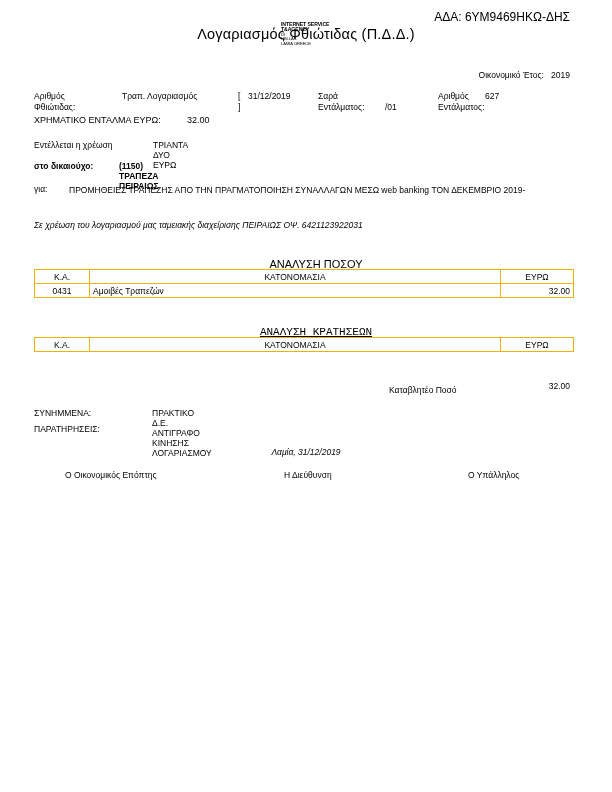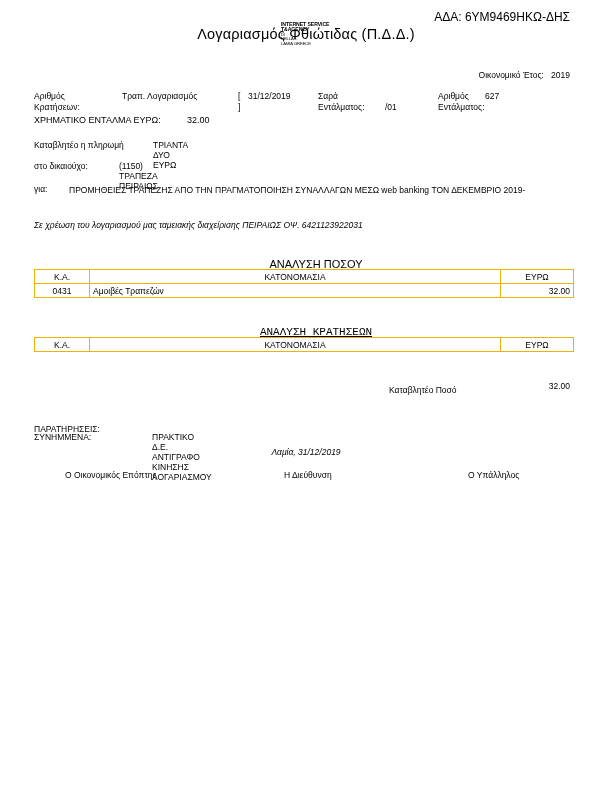--- a/index.html
+++ b/index.html
@@ -76,21 +76,21 @@
   .lbl-arithmos2 { top: 91px; left: 438px; }
   .val-arithmos2 { top: 91px; left: 485px; }
   .lbl-entalmatos2 { top: 102px; left: 438px; }
 
   .money-line { top: 115px; left: 34px; font-size: 9px; }
   .money-line .amount { position: absolute; left: 153px; top: 0; }
 
   .entelletai { top: 140px; left: 34px; }
   .entelletai .v { position: absolute; left: 119px; top: 0; }
 
-  .dikaiouxos { top: 161px; left: 34px; }
+  .dikaiouxos { top: 161px; left: 34px; font-weight: bold; }
   .dikaiouxos .v { position: absolute; left: 85px; top: 0; }
 
   .gia { top: 184px; left: 34px; }
   .gia .v { position: absolute; left: 35px; top: 0; width: 500px; line-height: 1.45; }
 
   .xreosi { top: 220px; left: 34px; font-style: italic; }
 
   .sect-title {
     width: 540px;
     left: 46px;
@@ -117,21 +117,21 @@
   table.grid td.noborder {
     border: none;
   }
   .tbl-amount { top: 269px; left: 34px; width: 540px; }
   .tbl-krat { top: 337px; left: 34px; width: 540px; }
 
   .payable { top: 381px; left: 34px; width: 540px; }
   .payable .lab { position: absolute; left: 355px; top: 4px; }
   .payable .val { position: absolute; left: 470px; top: 0; width: 66px; text-align: right; }
 
-  .attach { top: 432px; left: 34px; }
+  .attach { top: 408px; left: 34px; }
   .attach .v { position: absolute; left: 118px; top: 0; }
   .notes { top: 424px; left: 34px; }
 
   .place-date { top: 447px; left: 0; width: 612px; text-align: center; font-style: italic; }
 
   .signatures { top: 470px; left: 34px; width: 540px; }
   .signatures .s1 { position: absolute; left: 31px; top: 0; }
   .signatures .s2 { position: absolute; left: 250px; top: 0; }
   .signatures .s3 { position: absolute; left: 434px; top: 0; }
 </style>
@@ -157,39 +157,39 @@
     <div class="l5">LAMIA GREECE</div>
   </div>
 
   <div class="abs fiscal">
     <span>Οικονομικό Έτος:</span>
     &nbsp;
     <span>2019</span>
   </div>
 
   <div class="abs row-labels lbl-arithmos">Αριθμός</div>
-  <div class="abs row-labels lbl-epitagis">Κρατήσεων:</div>
+  <div class="abs row-labels lbl-epitagis">Φθιώτιδας:</div>
   <div class="abs row-labels lbl-trap">Τραπ. Λογαριασμός</div>
   <div class="abs row-labels val-brk-open">[</div>
   <div class="abs row-labels val-date">31/12/2019</div>
   <div class="abs row-labels val-brk-close">]</div>
   <div class="abs row-labels lbl-sara">Σαρά</div>
   <div class="abs row-labels lbl-entalmatos">Εντάλματος:</div>
   <div class="abs row-labels val-entalma">/01</div>
   <div class="abs row-labels lbl-arithmos2">Αριθμός</div>
   <div class="abs row-labels val-arithmos2">627</div>
   <div class="abs row-labels lbl-entalmatos2">Εντάλματος:</div>
 
   <div class="abs money-line">
     <span>ΧΡΗΜΑΤΙΚΟ ΕΝΤΑΛΜΑ ΕΥΡΩ:</span>
     <span class="amount">32.00</span>
   </div>
 
   <div class="abs entelletai">
-    <span>Καταβλητέο η πληρωμή</span>
+    <span>Εντέλλεται η χρέωση</span>
     <span class="v">ΤΡΙΑΝΤΑ ΔΥΟ ΕΥΡΩ</span>
   </div>
 
   <div class="abs dikaiouxos">
     <span>στο δικαιούχο:</span>
     <span class="v">(1150) ΤΡΑΠΕΖΑ ΠΕΙΡΑΙΩΣ</span>
   </div>
 
   <div class="abs gia">
     <span>για:</span>

